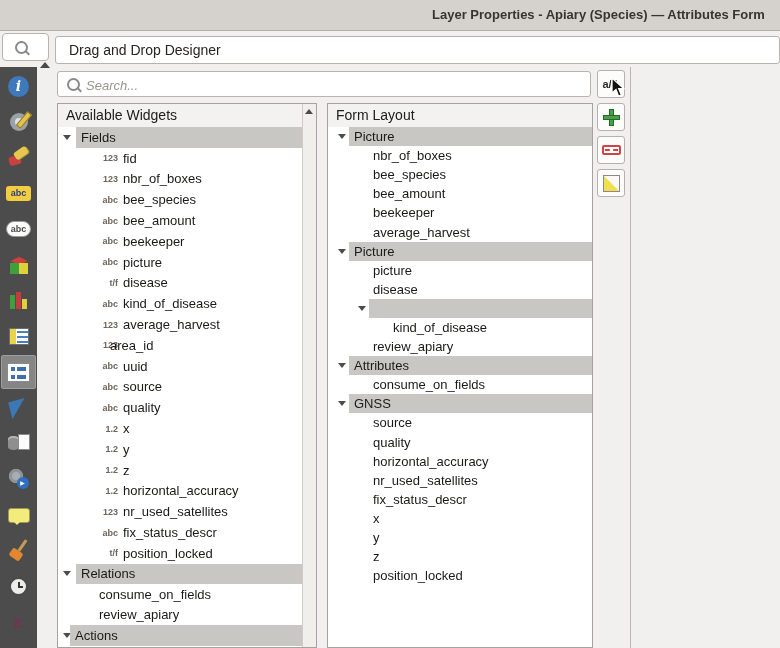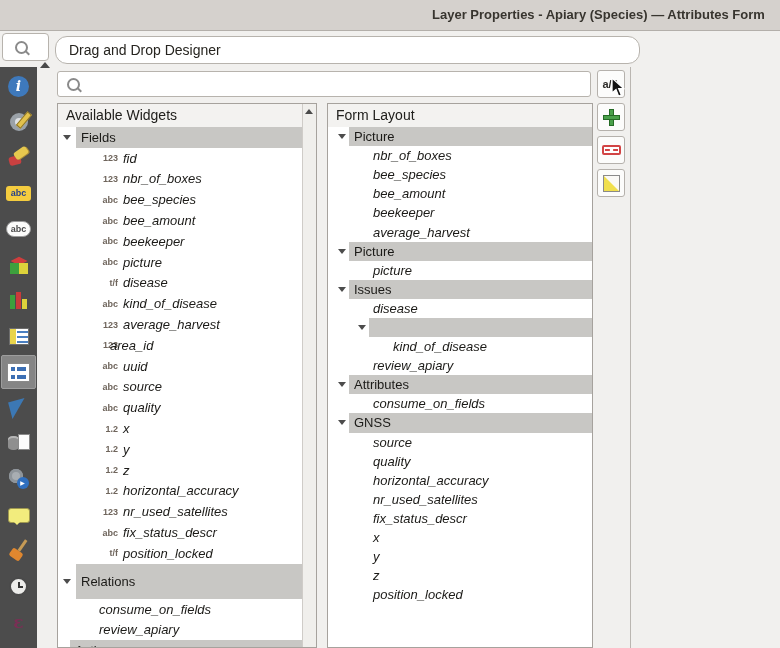--- a/index.html
+++ b/index.html
@@ -12,22 +12,22 @@
   .titlebar .title{position:absolute;left:432px;top:0;line-height:30px;font-size:13px;
             font-weight:bold;color:#38352f;white-space:nowrap;}
 
   
   .filterbox{position:absolute;left:2px;top:33px;width:47px;height:28px;background:#fff;
              border:1px solid #b7b3ad;border-radius:4px;box-sizing:border-box;}
   .mag{position:absolute;width:9px;height:9px;border:2px solid #8a8a8a;border-radius:50%;}
   .mag::after{content:"";position:absolute;width:5px;height:2px;background:#8a8a8a;
               transform:rotate(45deg);right:-4px;bottom:-2px;}
   .filterbox .mag{left:12px;top:7px;}
-  .combo{position:absolute;left:55px;top:36px;width:585px;height:28px;background:#fff;
-         border:1px solid #b7b3ad;border-radius:12px;box-sizing:border-box;}
+  .combo{position:absolute;left:55px;top:36px;width:725px;height:28px;background:#fff;
+         border:1px solid #b7b3ad;border-radius:3px;box-sizing:border-box;}
   .combo .val{position:absolute;left:13px;top:0;line-height:26px;font-size:14px;color:#26241f;white-space:nowrap;}
 
   
   .sidebar{position:absolute;left:0;top:67px;width:37px;height:581px;background:#4c4c4c;}
   .side-item{position:absolute;left:1px;width:35px;height:34px;display:flex;align-items:center;justify-content:center;}
   .side-item.selected{background:#858585;border:1px solid #9d9d9d;border-radius:2px;box-sizing:border-box;}
   .sicon{display:flex;align-items:center;justify-content:center;position:relative;}
 
   .information-icon{width:21px;height:21px;background:#3e79bc;border-radius:50%;color:#fff;
       font:italic bold 14px "DejaVu Serif",serif;display:flex;align-items:center;justify-content:center;}
@@ -105,21 +105,21 @@
   #aw-panel{left:57px;width:260px;}
   #fl-panel{left:327px;width:266px;}
   .phead{position:absolute;top:0;left:0;height:23px;background:#f3f2f0;border-bottom:1px solid #d8d5d1;
          font-size:14px;line-height:23px;padding-left:8px;color:#21201d;white-space:nowrap;}
   #aw-panel .phead{right:14px;}
   #fl-panel .phead{right:0;}
   .rows{position:absolute;top:23px;left:0;bottom:0;overflow:hidden;}
   #aw-rows{right:14px;}
   #fl-rows{right:0;}
   .trow{position:relative;width:100%;background:#fff;font-size:13px;color:#1b1a17;}
-  .ilabel{position:absolute;top:0;bottom:0;display:flex;align-items:center;white-space:nowrap;font-style:italic;}
+  .ilabel{position:absolute;top:0;bottom:0;display:flex;align-items:center;white-space:nowrap;}
   .badge{position:absolute;top:0;bottom:0;width:24px;display:flex;align-items:center;justify-content:flex-end;
          font-size:9px;font-weight:bold;color:#6f655c;}
   .expander{position:absolute;top:50%;margin-top:-2.5px;width:0;height:0;
          border-left:4px solid transparent;border-right:4px solid transparent;border-top:5px solid #4c4c4c;}
   .gbar{position:absolute;top:0;bottom:0;right:0;background:#c8c7c4;display:flex;align-items:center;
         padding-left:5px;white-space:nowrap;}
 
   
   .vscroll{position:absolute;top:0;right:0;bottom:0;width:13px;background:#f0efec;border-left:1px solid #cfccc8;}
   .vscroll .tri-up{position:absolute;left:2px;top:5px;border-left-width:4px;border-right-width:4px;border-bottom-width:5px;}
@@ -204,20 +204,21 @@
     <div class="side-item" style="top: 538px;">
       <div class="sicon epsilon-icon">ε</div>
     </div>
   </div>
 <div class="side-scroll-up">
     <div class="tri-up"></div>
   </div>
 
 <div class="wsearch">
   <span class="mag"></span>
+  <input type="text" placeholder="Search..." style="">
 </div>
 
 <div class="panel" id="aw-panel">
   <div class="phead">Available Widgets</div>
   <div class="rows" id="aw-rows">
       <div class="trow group" style="height: 20.8px;">
         <span class="expander" style="left: 5px;"></span>
         <span class="gbar" style="left: 18px;">
           <span>Fields</span>
         </span>
@@ -295,21 +296,21 @@
         <span class="ilabel" style="left: 65px;">nr_used_satellites</span>
       </div>
       <div class="trow field" style="height: 20.8px;">
         <span class="badge" style="left: 36px;">abc</span>
         <span class="ilabel" style="left: 65px;">fix_status_descr</span>
       </div>
       <div class="trow field" style="height: 20.8px;">
         <span class="badge" style="left: 36px;">t/f</span>
         <span class="ilabel" style="left: 65px;">position_locked</span>
       </div>
-      <div class="trow group" style="height: 35px; padding-left: 28px;">
+      <div class="trow group" style="height: 20px; padding-left: 28px;">
         <span class="expander" style="left: 5px;"></span>
         <span class="gbar" style="left: 18px;">
           <span>Relations</span>
         </span>
       </div>
       <div class="trow item" style="height: 20.8px;">
         <span class="ilabel" style="left: 41px;">consume_on_fields</span>
       </div>
       <div class="trow item" style="height: 20.8px;">
         <span class="ilabel" style="left: 41px;">review_apiary</span>
@@ -355,26 +356,20 @@
       </div>
       <div class="trow group" style="height: 19.1px;">
         <span class="expander" style="left: 10px;"></span>
         <span class="gbar" style="left: 21px;">
           <span>Picture</span>
         </span>
       </div>
       <div class="trow item" style="height: 19.1px;">
         <span class="ilabel" style="left: 45px;">picture</span>
       </div>
-      <div class="trow group" style="height: 19.1px;">
-        <span class="expander" style="left: 10px;"></span>
-        <span class="gbar" style="left: 21px;">
-          <span>Issues</span>
-        </span>
-      </div>
       <div class="trow item" style="height: 19.1px;">
         <span class="ilabel" style="left: 45px;">disease</span>
       </div>
       <div class="trow group" style="height: 19.1px;">
         <span class="expander" style="left: 30px;"></span>
         <span class="gbar" style="left: 41px;">
           <span></span>
         </span>
       </div>
       <div class="trow item" style="height: 19.1px;">

